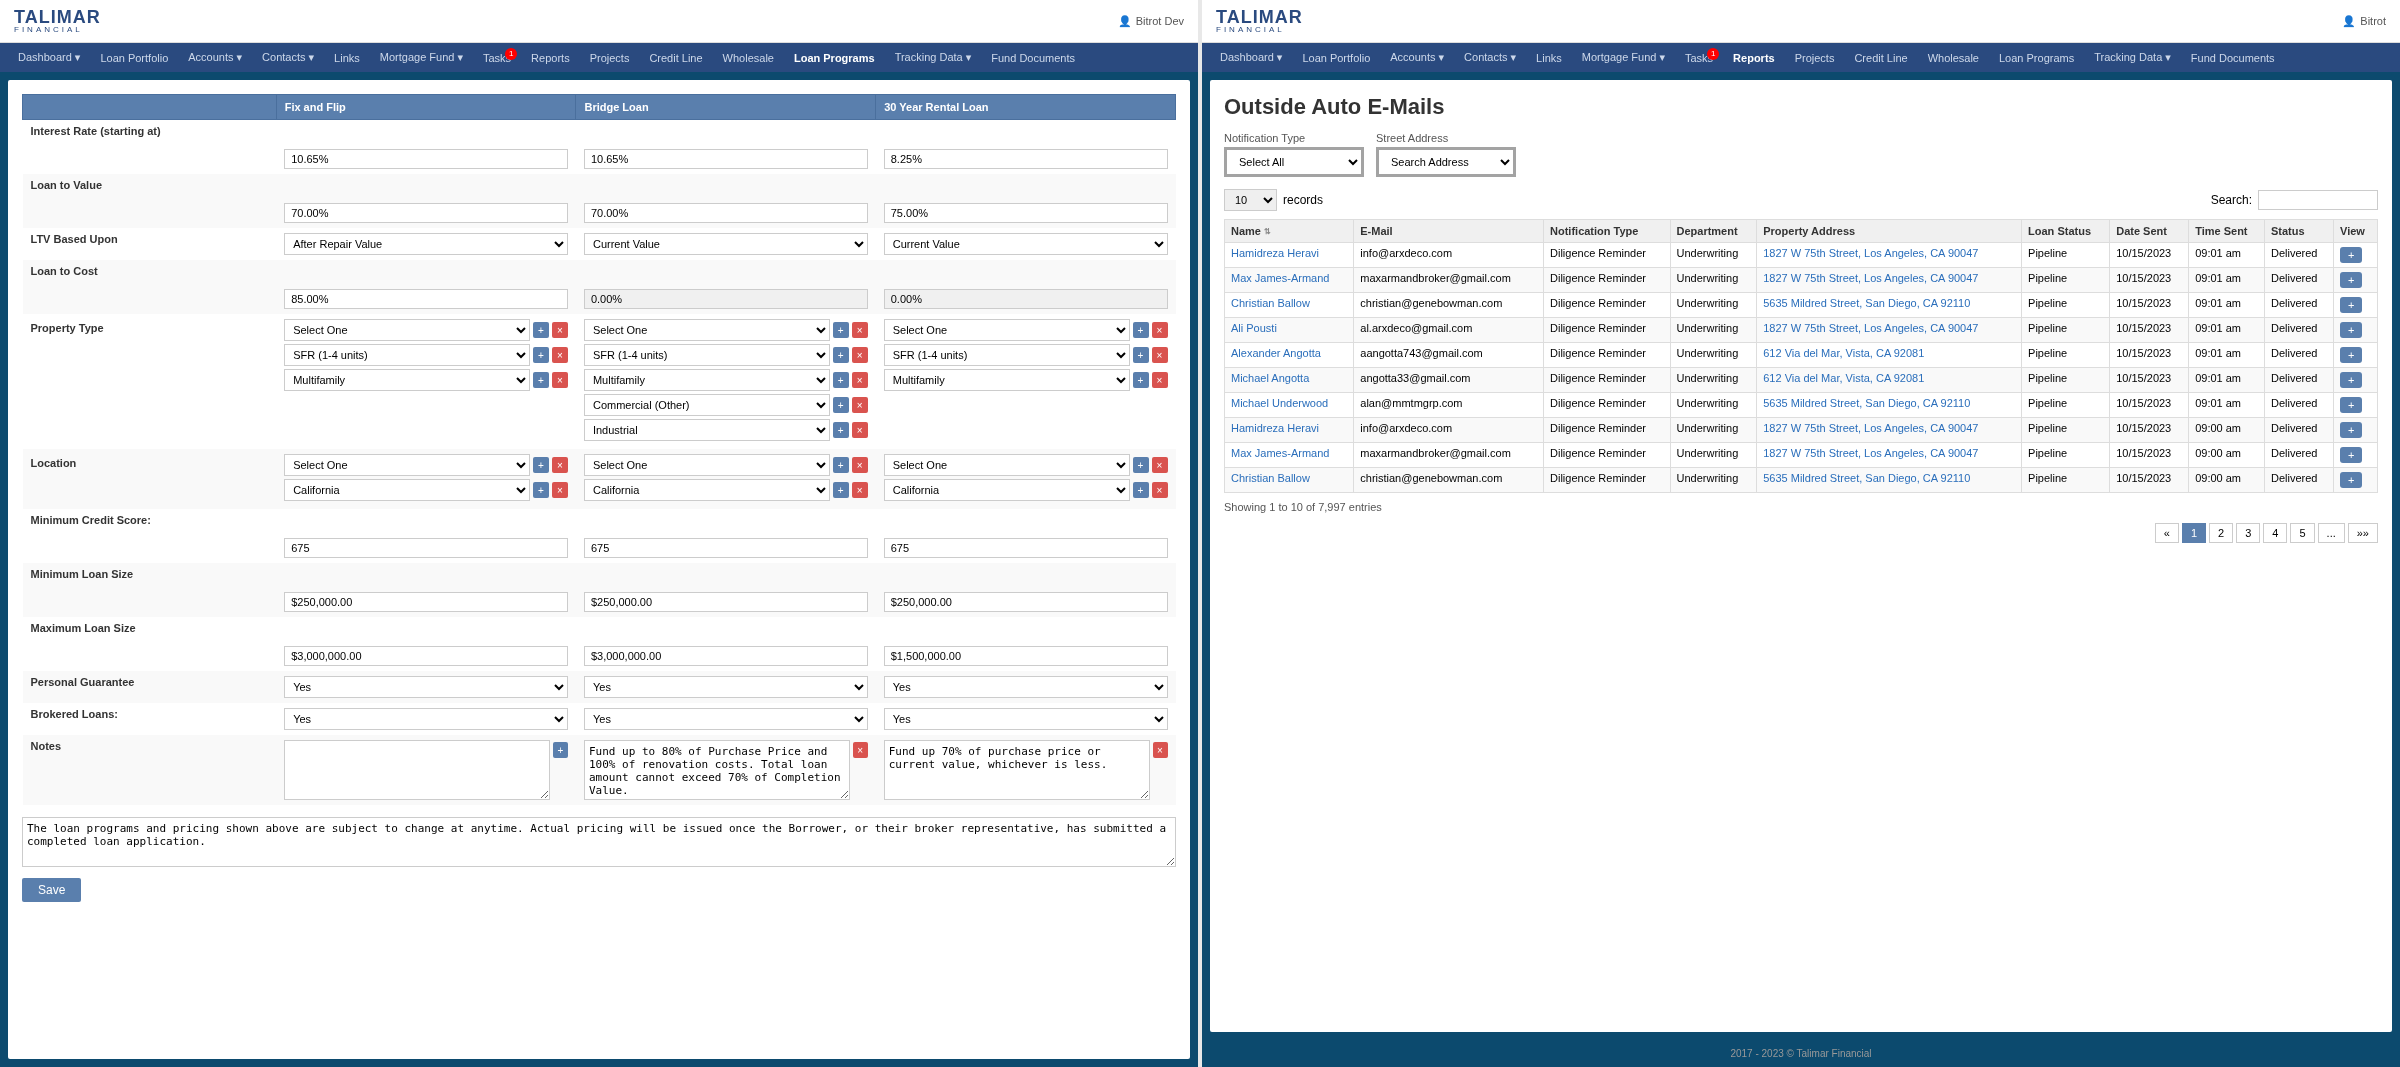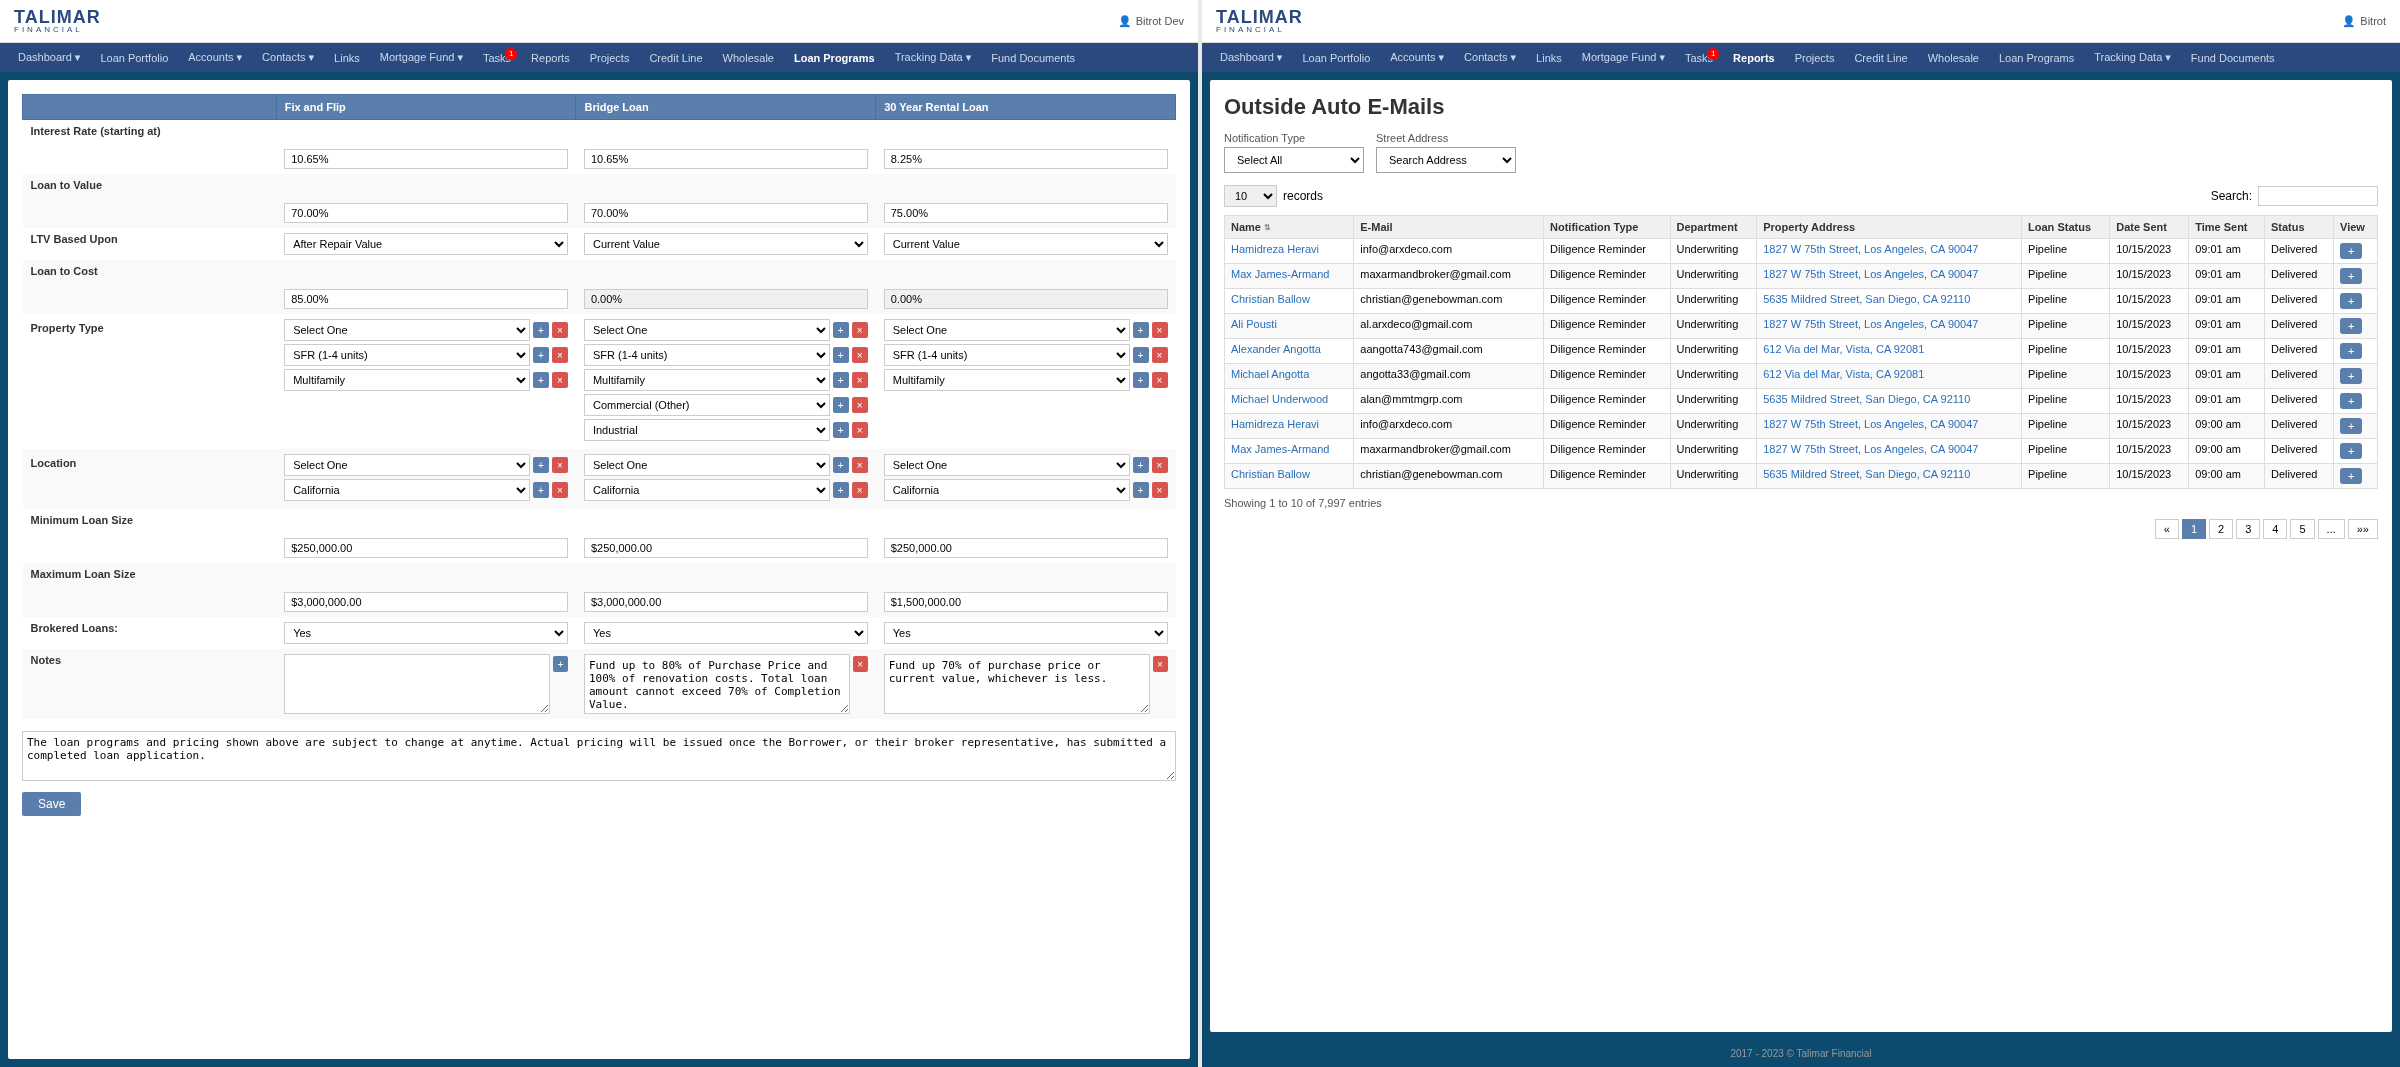--- a/index.html
+++ b/index.html
@@ -117,21 +117,21 @@
     .btn-remove { background: #d9534f; color: white; border: none; border-radius: 2px; width: 16px; height: 16px; cursor: pointer; font-size: 10px; display: flex; align-items: center; justify-content: center; }
     .notes-area { width: 100%; height: 60px; border: 1px solid #ccc; font-size: 11px; padding: 4px; resize: vertical; }
     .save-btn { background: #5a7fad; color: white; border: none; padding: 5px 16px; font-size: 12px; cursor: pointer; border-radius: 2px; margin-top: 8px; }
     .footer-text { text-align: center; font-size: 10px; color: #999; padding: 8px; }
 
     
     .page-title { font-size: 22px; color: #333; margin-bottom: 12px; }
     .filter-row { display: flex; gap: 12px; margin-bottom: 12px; align-items: flex-end; }
     .filter-group { display: flex; flex-direction: column; gap: 3px; }
     .filter-label { font-size: 11px; color: #555; }
-    .filter-select { border: 1px solid #a3a3a3; padding: 5px 8px; font-size: 11px; background: white; min-width: 140px; }
+    .filter-select { border: 3px solid #a3a3a3; padding: 5px 8px; font-size: 11px; background: white; min-width: 140px; }
 
     .table-controls { display: flex; align-items: center; gap: 8px; margin-bottom: 8px; justify-content: space-between; }
     .records-select { border: 1px solid #ccc; padding: 3px 6px; font-size: 11px; }
     .search-input { border: 1px solid #ccc; padding: 3px 6px; font-size: 11px; width: 120px; }
 
     .data-table { width: 100%; border-collapse: collapse; font-size: 11px; }
     .data-table th {
       background: #f0f0f0;
       border: 1px solid #ddd;
       padding: 5px 6px;
@@ -343,35 +343,53 @@
               <button class="btn-remove">×</button>
             </div>
             <div class="select-row">
               <select class="select-field"><option>California</option></select>
               <button class="btn-add">+</button>
               <button class="btn-remove">×</button>
             </div>
           </td>
         </tr>
 
+        <tr>
+          <td><span class="field-label">Minimum Credit Score:</span></td>
+          <td><input class="input-field" value="675" style=""></td>
+          <td><input class="input-field" value="675" style=""></td>
+          <td><input class="input-field" value="675" style=""></td>
+        </tr>
 
         <tr>
           <td><span class="field-label">Minimum Loan Size</span></td>
           <td><input class="input-field" value="$250,000.00" style=""></td>
           <td><input class="input-field" value="$250,000.00" style=""></td>
           <td><input class="input-field" value="$250,000.00" style=""></td>
         </tr>
 
         <tr>
           <td><span class="field-label">Maximum Loan Size</span></td>
           <td><input class="input-field" value="$3,000,000.00" style=""></td>
           <td><input class="input-field" value="$3,000,000.00" style=""></td>
           <td><input class="input-field" value="$1,500,000.00" style=""></td>
         </tr>
 
+        <tr>
+          <td><span class="field-label">Personal Guarantee</span></td>
+          <td>
+            <select class="select-field"><option>Yes</option><option>No</option></select>
+          </td>
+          <td>
+            <select class="select-field"><option>Yes</option><option>No</option></select>
+          </td>
+          <td>
+            <select class="select-field"><option>Yes</option><option>No</option></select>
+          </td>
+        </tr>
 
         <tr>
           <td><span class="field-label">Brokered Loans:</span></td>
           <td>
             <select class="select-field"><option>Yes</option><option>No</option></select>
           </td>
           <td>
             <select class="select-field"><option>Yes</option><option>No</option></select>
           </td>
           <td>

